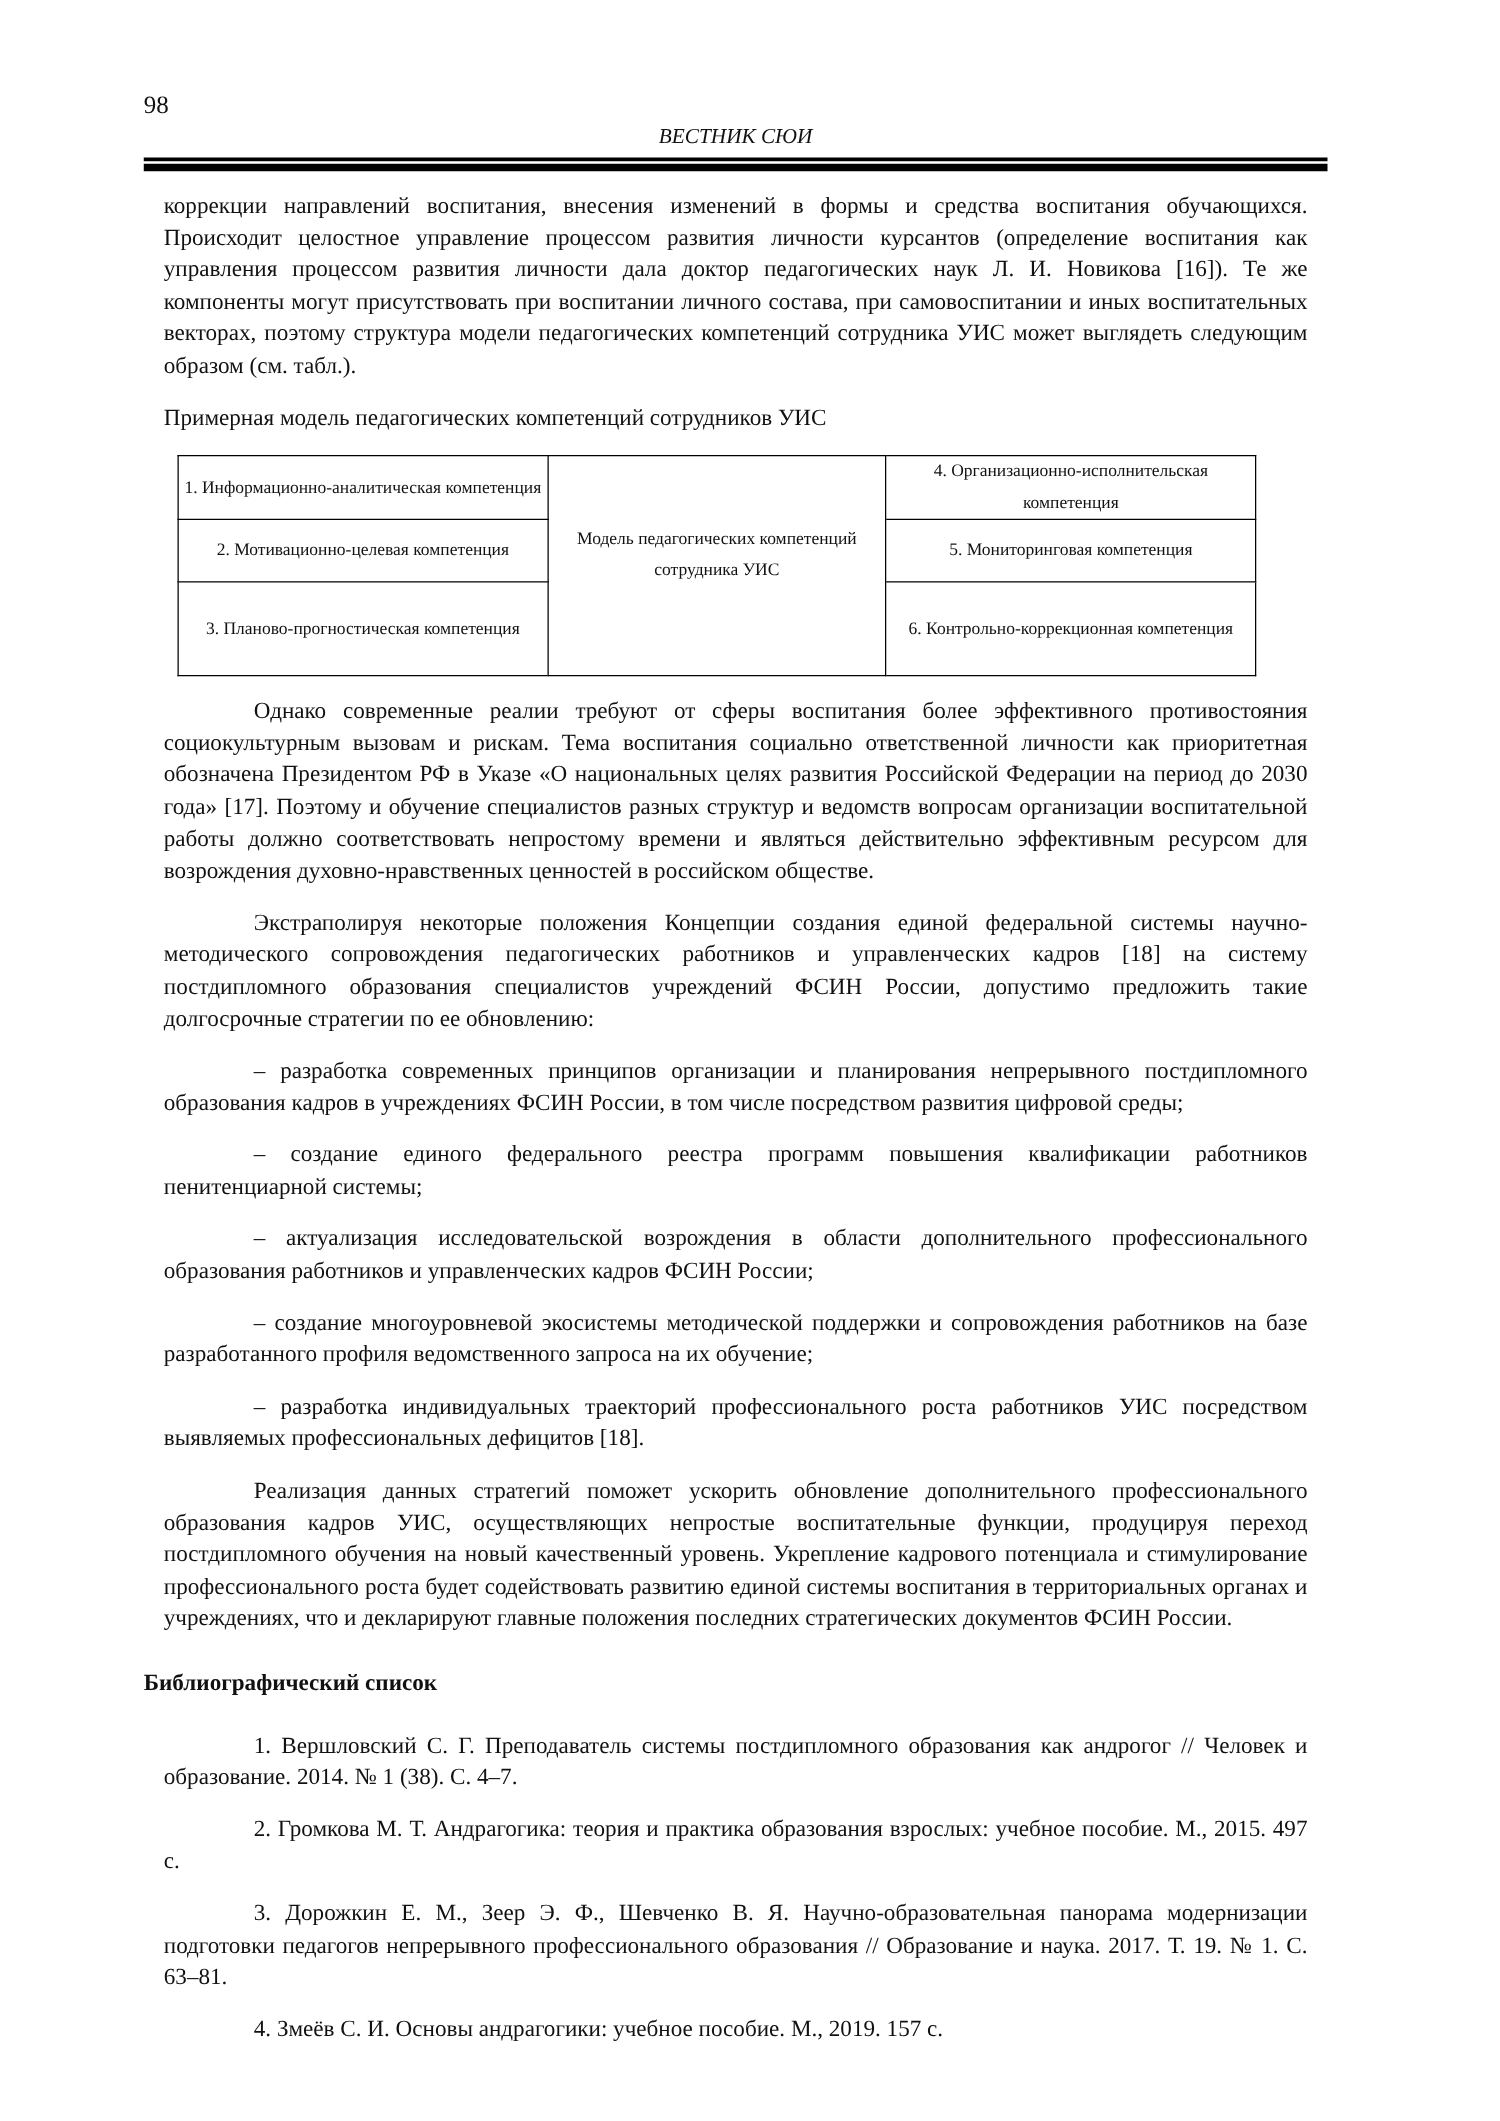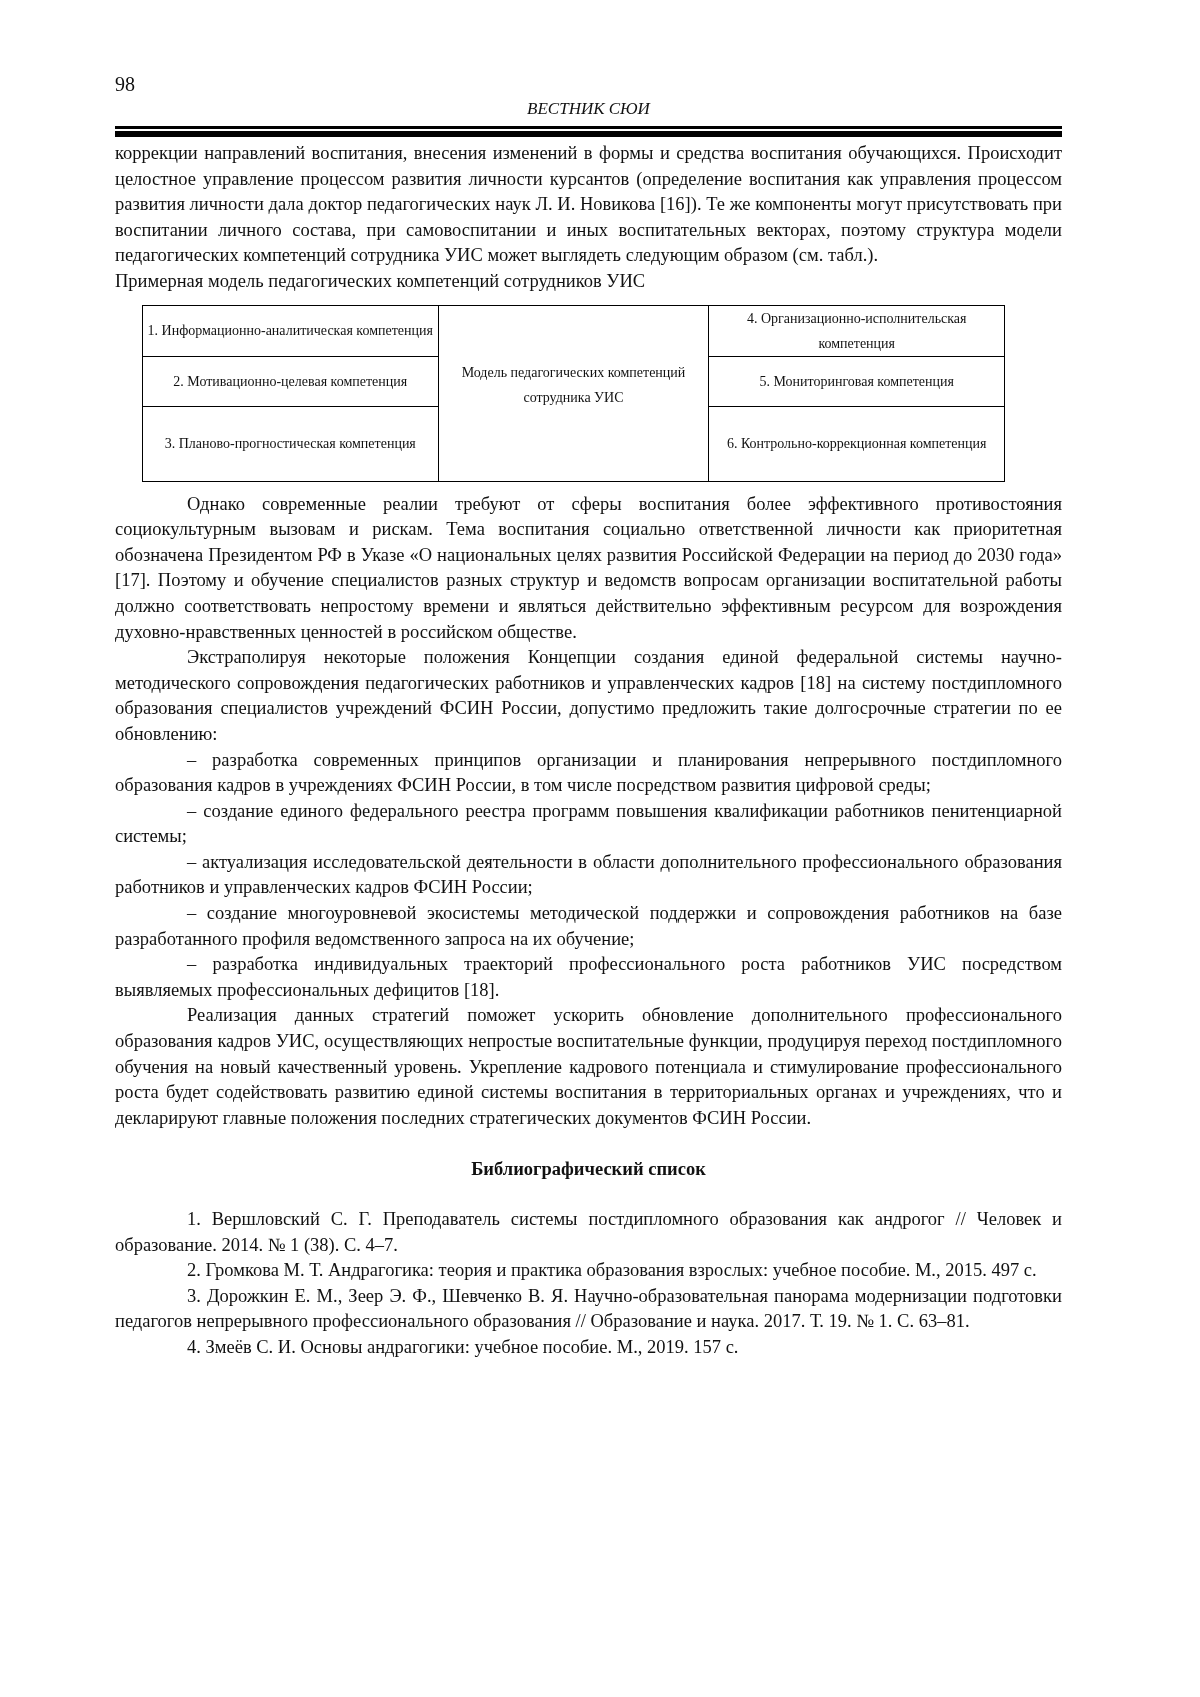--- a/index.html
+++ b/index.html
@@ -2,28 +2,28 @@
 <html><head>
 <meta charset="utf-8">
 <style>
   html, body { margin: 0; padding: 0; background: #ffffff; }
   body { width: 1200px; height: 1697px; position: relative; overflow: hidden; color: #111; }
   .page { position: absolute; left: 115px; top: 72px; width: 947px; font-family: "Liberation Serif", serif; font-size: 18.5px; line-height: 25.6px; }
   .pnum { font-size: 20px; line-height: 24px; margin-bottom: 0; }
   .journal { text-align: center; font-weight: normal; font-style: italic; font-size: 17px; line-height: 22px; margin-top: 2px; }
   .rule { margin-top: 6px; height: 3px; background: #000; }
   .rule2 { margin-top: 2px; height: 6px; background: #000; margin-bottom: 4px; }
-  p { margin: 0; text-align: justify; }
+  p { margin: 16px; text-align: justify; }
   .indent { text-indent: 72px; }
   .tlabel { text-align: right; }
   .tcaption { }
   table.comp { border-collapse: collapse; margin: 10px 0 10px 27px; width: 863px; font-size: 14px; line-height: 25px; }
   table.comp td { border: 1.5px solid #000; text-align: center; vertical-align: middle; padding: 0 4px; }
   table.comp td.center { vertical-align: middle; }
-  .bibtitle { text-align: center; font-weight: bold; margin-top: 26px; margin-bottom: 24px; }
+  .bibtitle { text-align: left; font-weight: bold; margin-top: 26px; margin-bottom: 24px; }
 </style>
 </head>
 <body>
 
 <div class="page">
   <div class="pnum">98</div>
   <div class="journal">ВЕСТНИК СЮИ</div>
   <div class="rule"></div>
   <div class="rule2"></div>
 
@@ -47,21 +47,21 @@
       <td>6. Контрольно-коррекционная компетенция</td>
     </tr>
   </tbody>
     </table>
 
   <p class="indent">Однако современные реалии требуют от сферы воспитания более эффективного противостояния социокультурным вызовам и рискам. Тема воспитания социально ответственной личности как приоритетная обозначена Президентом РФ в Указе «О национальных целях развития Российской Федерации на период до 2030 года» [17]. Поэтому и обучение специалистов разных структур и ведомств вопросам организации воспитательной работы должно соответствовать непростому времени и являться действительно эффективным ресурсом для возрождения духовно-нравственных ценностей в российском обществе.</p>
   <p class="indent">Экстраполируя некоторые положения Концепции создания единой федеральной системы научно-методического сопровождения педагогических работников и управленческих кадров [18] на систему постдипломного образования специалистов учреждений ФСИН России, допустимо предложить такие долгосрочные стратегии по ее обновлению:</p>
 
   <p class="indent">– разработка современных принципов организации и планирования непрерывного постдипломного образования кадров в учреждениях ФСИН России, в том числе посредством развития цифровой среды;</p>
   <p class="indent">– создание единого федерального реестра программ повышения квалификации работников пенитенциарной системы;</p>
-  <p class="indent">– актуализация исследовательской деятельности в области дополнительного профессионального образования работников и управленческих кадров ФСИН России;</p>
+  <p class="indent">– актуализация исследовательской возрождения в области дополнительного профессионального образования работников и управленческих кадров ФСИН России;</p>
   <p class="indent">– создание многоуровневой экосистемы методической поддержки и сопровождения работников на базе разработанного профиля ведомственного запроса на их обучение;</p>
   <p class="indent">– разработка индивидуальных траекторий профессионального роста работников УИС посредством выявляемых профессиональных дефицитов [18].</p>
 
   <p class="indent">Реализация данных стратегий поможет ускорить обновление дополнительного профессионального образования кадров УИС, осуществляющих непростые воспитательные функции, продуцируя переход постдипломного обучения на новый качественный уровень. Укрепление кадрового потенциала и стимулирование профессионального роста будет содействовать развитию единой системы воспитания в территориальных органах и учреждениях, что и декларируют главные положения последних стратегических документов ФСИН России.</p>
 
   <div class="bibtitle">Библиографический список</div>
 
   <p class="indent">1. Вершловский С. Г. Преподаватель системы постдипломного образования как андрогог // Человек и образование. 2014. № 1 (38). С. 4–7.</p>
   <p class="indent">2. Громкова М. Т. Андрагогика: теория и практика образования взрослых: учебное пособие. М., 2015. 497 с.</p>
   <p class="indent">3. Дорожкин Е. М., Зеер Э. Ф., Шевченко В. Я. Научно-образовательная панорама модернизации подготовки педагогов непрерывного профессионального образования // Образование и наука. 2017. Т. 19. № 1. С. 63–81.</p>

